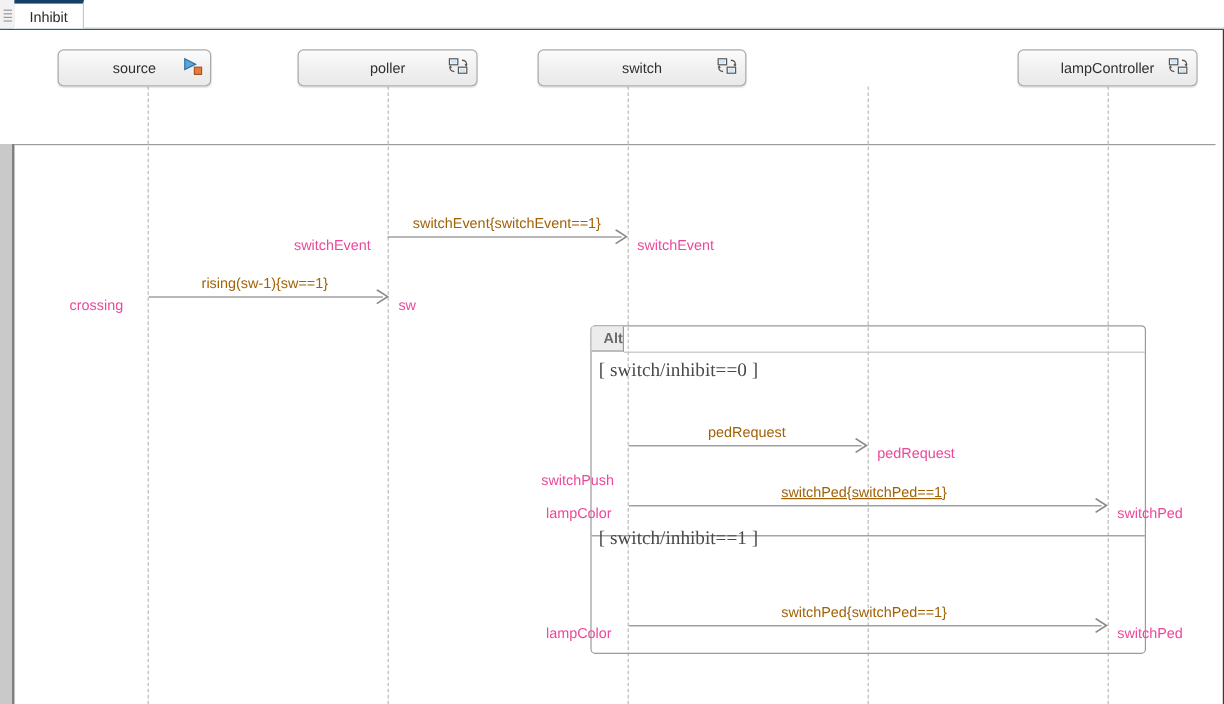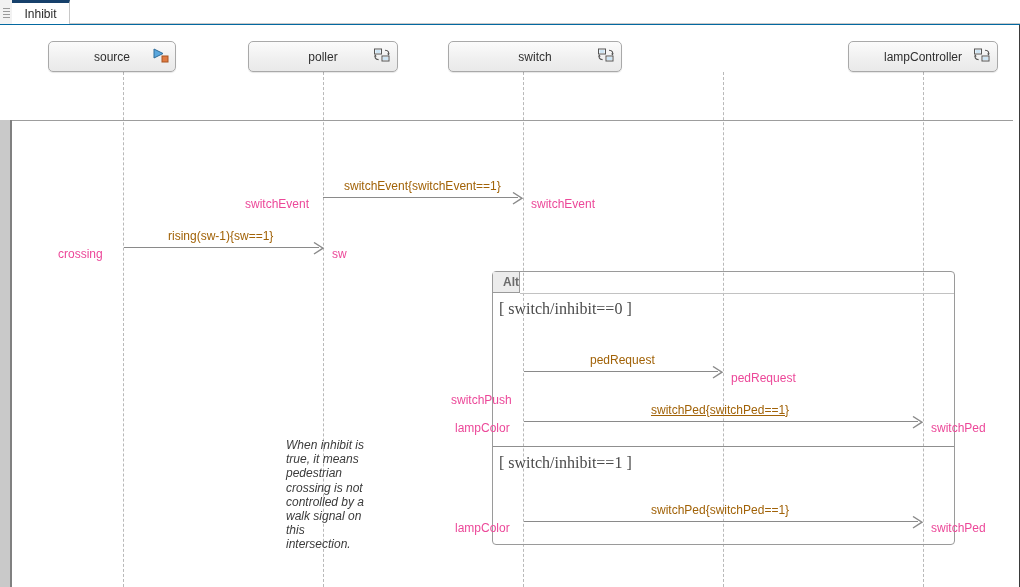--- a/index.html
+++ b/index.html
@@ -272,21 +272,21 @@
     </div>
 
     <div class="frame" style="left:492px; top:246px; width:463px; height:274px;"></div>
     <div class="frame-tab" style="left:493px; top:247px; width:27px; height:21px;justify-content:flex-end;">
       <span>Alt</span>
     </div>
     <div class="frame-tabline" style="left:520px; top:268px; width:434px;"></div>
     <div class="guard" style="left:499px; top:275px;">[ switch/inhibit==0 ]</div>
 
     <div class="frame-divider" style="left:493px; top:421px; width:461px;"></div>
-    <div class="guard" style="left:499px; top:429px;">[ switch/inhibit==1 ]</div>
+    <div class="guard" style="left:499px; top:415px;">[ switch/inhibit==1 ]</div>
 
     <div class="msg-line" style="left:323px; top:172px; width:195px;"></div>
     <div class="arrowhead" style="left:512px; top:166px;">
       <svg width="12" height="13" viewBox="0 0 12 13">
         <polyline points="1,0.5 10,6.2 1,12" fill="none" stroke="#8a8a8a" stroke-width="1.4"></polyline>
       </svg>
     </div>
     <div class="msg-label" style="left:344px; top:154px;">switchEvent{switchEvent==1}</div>
     <div class="endpoint-label" style="left:245px; top:172px;">switchEvent</div>
     <div class="endpoint-label" style="left:531px; top:172px;">switchEvent</div>
@@ -324,16 +324,15 @@
     <div class="msg-line" style="left:524px; top:496px; width:394px;"></div>
     <div class="arrowhead" style="left:912px; top:490px;">
       <svg width="12" height="13" viewBox="0 0 12 13">
         <polyline points="1,0.5 10,6.2 1,12" fill="none" stroke="#8a8a8a" stroke-width="1.4"></polyline>
       </svg>
     </div>
     <div class="msg-label" style="left:651px; top:478px;">switchPed{switchPed==1}</div>
     <div class="endpoint-label" style="left:455px; top:496px;">lampColor</div>
     <div class="endpoint-label" style="left:931px; top:496px;">switchPed</div>
 
-    <div class="note" style="left:286px; top:413px;">When inhibit is true, it means pedestrian crossing is not controlled by a walk signal on this intersection.</div>
 
   </div>
 </div>
 
 </body></html>

